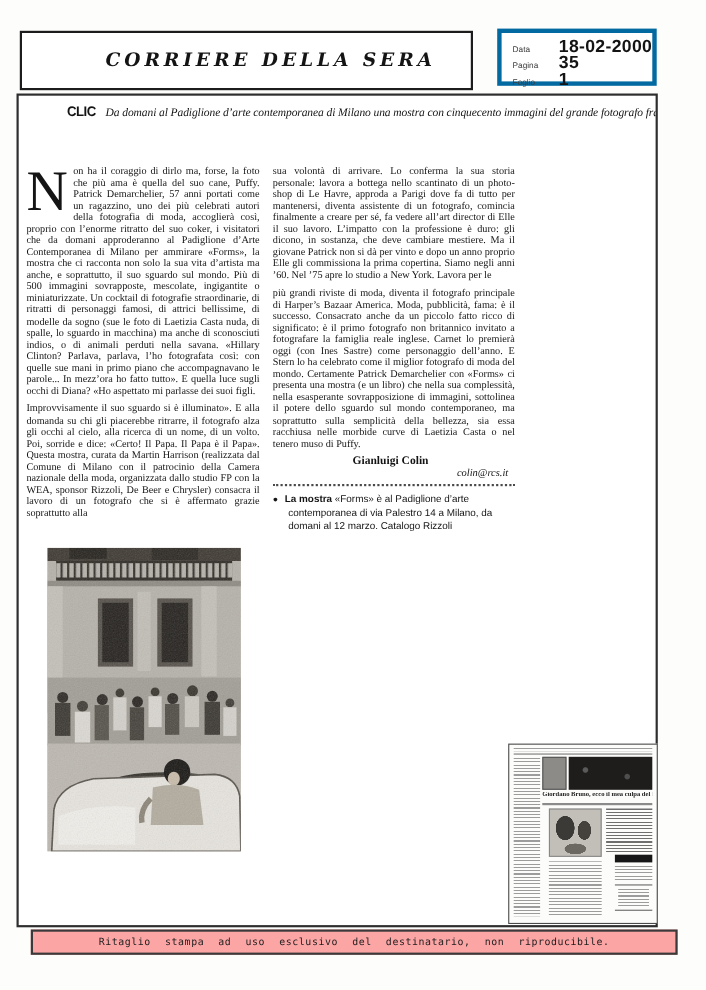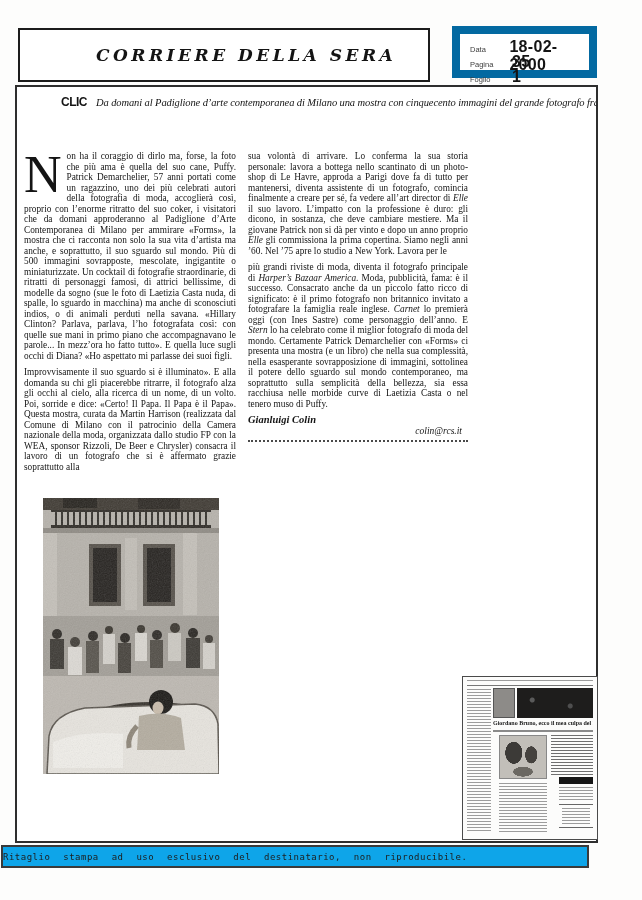--- a/index.html
+++ b/index.html
@@ -16,21 +16,21 @@
     position: absolute; left: 18px; top: 28px; width: 412px; height: 54px;
     border: 2px solid #1c1c1c; background: #fff;
     display: flex; align-items: center;
   }
   .masthead {
     font-family: "DejaVu Serif", serif; font-weight: bold; font-style: italic;
     font-size: 17px; letter-spacing: 3.5px; padding-left: 28px; white-space: nowrap; margin-left: 48px;
   }
   .meta-box {
     position: absolute; left: 452px; top: 26px; width: 145px; height: 52px;
-    border: 8px solid #0369a1; background: #fff;
+    border: 4px solid #0369a1; background: #fff;
     padding: 4px 0 0 10px; font-family: "Liberation Sans", sans-serif;
   }
   .meta-row { display: flex; align-items: baseline; height: 15px; }
   .meta-label { width: 42px; font-size: 7.5px; color: #3c3c3c; }
   .meta-value { font-size: 16px; font-weight: 700; letter-spacing: 0.3px; }
   
   .main-frame {
     position: absolute; left: 15px; top: 85px; width: 583px; height: 758px;
     border: 2px solid #2e2e2e; background: #fff; padding-left: 36px;
   }
@@ -51,27 +51,27 @@
   }
   
   .cols {
     position: absolute; left: 7px; top: 64px; width: 444px;
     display: flex; gap: 12px;
     font-size: 9.3px; line-height: 10.5px; text-align: justify;
   }
   .col-left  { width: 212px; }
   .col-right { width: 220px; }
   .cols p { margin-bottom: 6px; }
-  .it { font-style: italic; }
+  .it { }
   .b  { font-weight: bold; }
   .dropcap {
     float: left; font-size: 52px; line-height: 43px;
     padding: 2px 5px 0 0; font-family: "Liberation Serif", serif;
   }
-  .byline { text-align: left; font-weight: bold; font-size: 10.5px; padding-right: 6px; margin-top: 2px; font-style: italic; }
+  .byline { text-align: center; font-weight: bold; font-size: 10.5px; padding-right: 6px; margin-top: 2px; }
   .byline-email { text-align: right; font-style: italic; font-size: 9.5px; padding-right: 6px; margin-bottom: 4px; }
   .dotted-rule { border-top: 2px dotted #4a4a4a; margin: 4px 0 5px 0; }
   .note {
     font-family: "Liberation Sans", sans-serif; font-size: 9px; line-height: 12px;
     text-align: left; padding-left: 14px; text-indent: -14px;
   }
   .note .bullet { font-size: 8px; margin-right: 6px; }
   
   .photo {
     position: absolute; left: 26px; top: 411px; width: 176px; height: 276px;
@@ -114,23 +114,23 @@
     border: 1px solid #888;
   }
   .t-colM { left: 36px; top: 106px; width: 48px; height: 50px; }
   .t-colR { left: 88px; top: 58px; width: 42px; height: 40px; }
   .t-banner { left: 96px; top: 100px; width: 34px; height: 7px; background: #161616; }
   .t-colR2 { left: 96px; top: 110px; width: 34px; height: 14px; }
   .t-boxed { left: 96px; top: 127px; width: 34px; height: 24px; border-top: 1px solid #666; border-bottom: 1px solid #666; }
   .t-boxed-in { left: 3px; top: 3px; width: 28px; height: 18px; }
   
   .footer-strip {
-    position: absolute; left: 1px; top: 845px; width: 588px; height: 23px;
-    border: 2px solid #3a3a3a; background: #0ea5e9;
-    display: flex; align-items: center; justify-content: flex-start;
+    position: absolute; left: 28px; top: 845px; width: 588px; height: 23px;
+    border: 2px solid #3a3a3a; background: #fca5a5;
+    display: flex; align-items: center; justify-content: center;
   }
   .footer-text {
     font-family: "DejaVu Sans Mono", monospace; font-size: 9px;
     letter-spacing: 0.5px; word-spacing: 7px; color: #1d1d1d; white-space: nowrap;
   }
 </style>
 </head>
 <body>
 
 <div class="masthead-box">
@@ -163,20 +163,23 @@
   <div class="cols">
     <div class="col-left">
       <span class="dropcap">N</span>
       <span><p><span>on ha il coraggio di dirlo ma, forse, la foto che più ama è quella del suo cane, Puffy. Patrick Demarchelier, 57 anni portati come un ragazzino, uno dei più celebrati autori della fotografia di moda, accoglierà così, proprio con l’enorme ritratto del suo coker, i visitatori che da domani approderanno al Padiglione d’Arte Contemporanea di Milano per ammirare «Forms», la mostra che ci racconta non solo la sua vita d’artista ma anche, e soprattutto, il suo sguardo sul mondo. Più di 500 immagini sovrapposte, mescolate, ingigantite o miniaturizzate. Un cocktail di fotografie straordinarie, di ritratti di personaggi famosi, di attrici bellissime, di modelle da sogno (sue le foto di Laetizia Casta nuda, di spalle, lo sguardo in macchina) ma anche di sconosciuti indios, o di animali perduti nella savana. «Hillary Clinton? Parlava, parlava, l’ho fotografata così: con quelle sue mani in primo piano che accompagnavano le parole... In mezz’ora ho fatto tutto». E quella luce sugli occhi di Diana? «Ho aspettato mi parlasse dei suoi figli.</span></p><p><span>Improvvisamente il suo sguardo si è illuminato». E alla domanda su chi gli piacerebbe ritrarre, il fotografo alza gli occhi al cielo, alla ricerca di un nome, di un volto. Poi, sorride e dice: «Certo! Il Papa. Il Papa è il Papa». Questa mostra, curata da Martin Harrison (realizzata dal Comune di Milano con il patrocinio della Camera nazionale della moda, organizzata dallo studio FP con la WEA, sponsor Rizzoli, De Beer e Chrysler) consacra il lavoro di un fotografo che si è affermato grazie soprattutto alla</span></p></span>
     </div>
     <div class="col-right">
       <span><p><span>sua volontà di arrivare. Lo conferma la sua storia personale: lavora a bottega nello scantinato di un photo-shop di Le Havre, approda a Parigi dove fa di tutto per mantenersi, diventa assistente di un fotografo, comincia finalmente a creare per sé, fa vedere all’art director di </span><span class="it">Elle</span><span> il suo lavoro. L’impatto con la professione è duro: gli dicono, in sostanza, che deve cambiare mestiere. Ma il giovane Patrick non si dà per vinto e dopo un anno proprio </span><span class="it">Elle</span><span> gli commissiona la prima copertina. Siamo negli anni ’60. Nel ’75 apre lo studio a New York. Lavora per le</span></p><p><span>più grandi riviste di moda, diventa il fotografo principale di </span><span class="it">Harper’s Bazaar America</span><span>. Moda, pubblicità, fama: è il successo. Consacrato anche da un piccolo fatto ricco di significato: è il primo fotografo non britannico invitato a fotografare la famiglia reale inglese. </span><span class="it">Carnet</span><span> lo premierà oggi (con Ines Sastre) come personaggio dell’anno. E </span><span class="it">Stern</span><span> lo ha celebrato come il miglior fotografo di moda del mondo. Certamente Patrick Demarchelier con «Forms» ci presenta una mostra (e un libro) che nella sua complessità, nella esasperante sovrapposizione di immagini, sottolinea il potere dello sguardo sul mondo contemporaneo, ma soprattutto sulla semplicità della bellezza, sia essa racchiusa nelle morbide curve di Laetizia Casta o nel tenero muso di Puffy.</span></p></span>
       <div class="byline">Gianluigi Colin</div>
       <div class="byline-email">colin@rcs.it</div>
       <div class="dotted-rule"></div>
+      <div class="note">
+        <span class="bullet">●</span><span class="b">La mostra</span><span> «Forms» è al Padiglione d’arte contemporanea di via Palestro 14 a Milano, da domani al 12 marzo. Catalogo Rizzoli</span>
+      </div>
     </div>
   </div>
 
   <div class="photo">
     <svg width="176" height="276" viewBox="0 0 176 276">
       <defs>
         <pattern id="rail" width="6" height="18" patternUnits="userSpaceOnUse">
           <rect width="2" height="18" fill="#33302b"></rect>
         </pattern>
         <filter id="grain">

